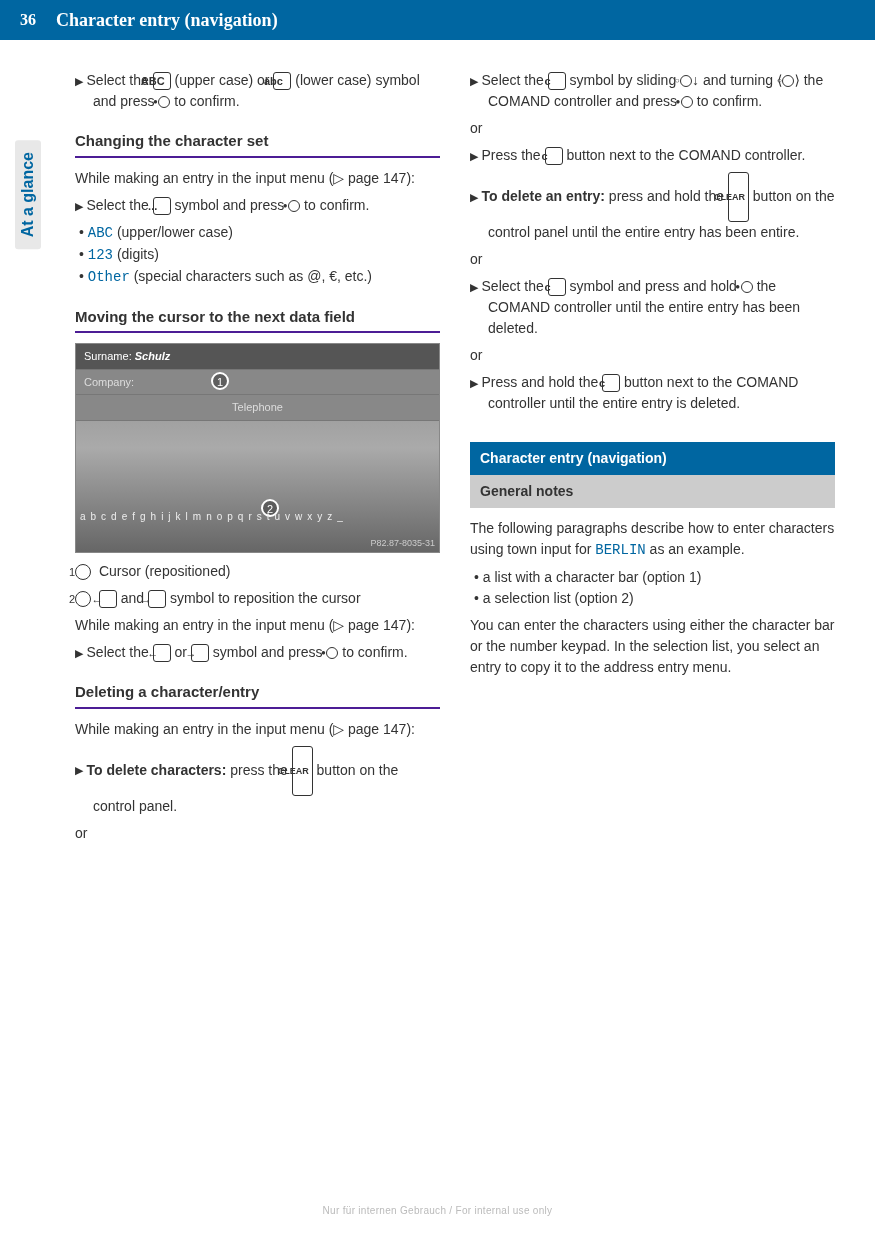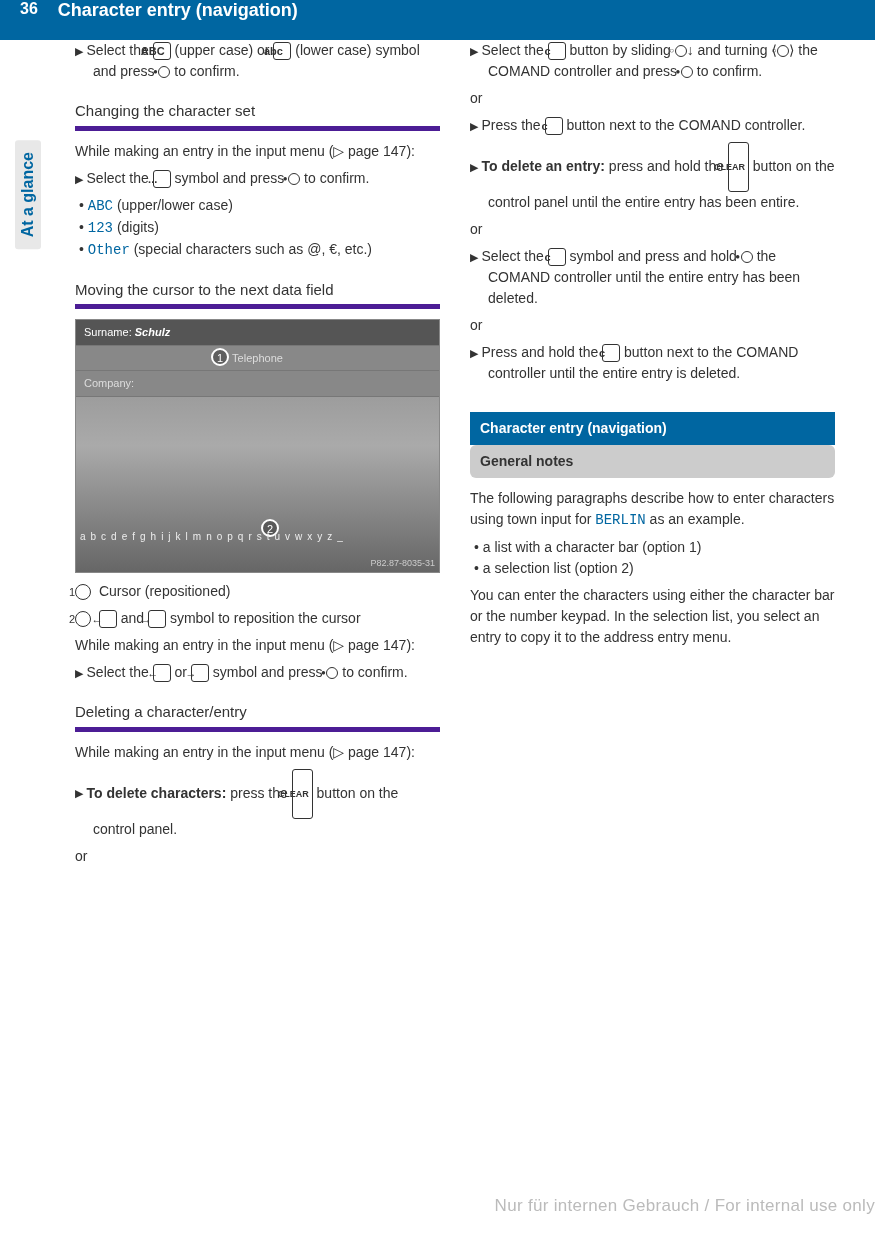--- a/index.html
+++ b/index.html
@@ -10,22 +10,24 @@
     width: 875px;
     height: 1241px;
     position: relative;
     background: #fff;
   }
   .header-bar {
     background: #0066a1;
     color: #fff;
     height: 40px;
     display: flex;
-    align-items: flex-start;
+    align-items: center;
     padding-left: 20px;
+    margin-bottom: 30px;
+    font-family: Liberation Serif, serif;
   }
   .page-num {
     color: #fff;
     font-weight: bold;
     font-size: 16px;
     margin-right: 20px;
   }
   .header-title {
     color: #fff;
     font-weight: bold;
@@ -48,23 +50,23 @@
     display: flex;
     gap: 30px;
     padding: 0 40px 0 75px;
   }
   .col {
     flex: 1;
     line-height: 1.5;
   }
   .col p, .col ul, .col ol { margin-bottom: 6px; }
   .section-heading {
-    font-weight: normal;
+    font-weight: bold;
     font-size: 15px;
-    border-bottom: 5px solid #4c1d95;
+    border-bottom: 2px solid #4c1d95;
     padding-bottom: 3px;
     margin: 18px 0 10px 0;
   }
   .keycap {
     display: inline-block;
     border: 1px solid #333;
     border-radius: 3px;
     padding: 0 5px;
     font-size: 11px;
     font-weight: bold;
@@ -76,21 +78,21 @@
   }
   .keycap.small { font-size: 9px; padding: 16px 3px; }
   .mono { font-family: 'Courier New', monospace; color: #0066a1; }
   .bullet-list { list-style: none; padding-left: 4px; }
   .bullet-list li { padding-left: 12px; text-indent: -12px; }
   .bullet-list li::before { content: "• "; }
   .step { padding-left: 18px; text-indent: -18px; margin-bottom: 6px; }
   .step::before { content: "▶ "; font-size: 11px; }
   .image-placeholder {
     width: 100%;
-    height: 254px;
+    height: 210px;
     background: linear-gradient(180deg, #888 0%, #aaa 50%, #666 100%);
     border: 1px solid #888;
     margin: 5px 0 8px 0;
     position: relative;
     color: #ddd;
     font-size: 11px;
   }
   .img-row { padding: 4px 8px; border-bottom: 1px solid #777; background: #888; }
   .img-row.dark { background: #555; color: #fff; }
   .circle-num {
@@ -112,29 +114,28 @@
     font-weight: bold;
     padding: 6px 10px;
     margin: 28px 0 0 0;
   }
   .subsection-box {
     background: #ccc;
     color: #333;
     font-weight: bold;
     padding: 6px 10px;
     margin: 0 0 10px 0;
-    border-radius: 6px;
   }
   .footer {
     position: absolute;
     bottom: 25px;
     width: 100%;
-    text-align: right;
+    text-align: center;
     color: #bbb;
-    font-size: 17px;
+    font-size: 10px;
     letter-spacing: 0.3px;
   }
   .controller-icon {
     display: inline-block;
     width: 12px; height: 12px;
     border: 1px solid #333;
     border-radius: 50%;
     vertical-align: middle;
     font-size: 8px;
     text-align: center;
@@ -205,22 +206,22 @@
       <li><span class="mono">Other</span><span> (special characters such as @, €, etc.)</span></li>
     </ul>
 
     <div class="section-heading">Moving the cursor to the next data field</div>
 
     <div class="image-placeholder">
       <div class="img-row dark">
         <span>Surname:</span>
         <b style="color:#fff;font-style:italic">Schulz</b>
       </div>
+      <div class="img-row">Company:</div>
       <div class="img-row" style="text-align:center">Telephone</div>
-      <div class="img-row">Company:</div>
       <div class="img-circle" style="top:28px;left:135px">1</div>
       <div class="img-circle" style="bottom:35px;left:185px">2</div>
       <div class="kbd-line">abcdefghijklmnopqrstuvwxyz_</div>
       <div class="img-caption">P82.87-8035-31</div>
     </div>
 
     <p class="legend-row">
       <span class="circle-num">1</span>
       <span>Cursor (repositioned)</span>
     </p>
@@ -252,21 +253,21 @@
       <span> button on the control panel.</span>
     </p>
     <p class="or">or</p>
   </div>
 
   <div class="col">
 
     <p class="step">
       <span>Select the </span>
       <span class="keycap">c</span>
-      <span> button by sliding </span>
+      <span> symbol by sliding </span>
       <span class="controller-icon">○</span>↓
       <span> and turning </span>
       ⟨<span class="controller-icon">○</span>⟩
       <span> the COMAND controller and press </span>
       <span class="controller-icon">●</span>
       <span> to confirm.</span>
     </p>
     <p class="or">or</p>
 
     <p class="step">

